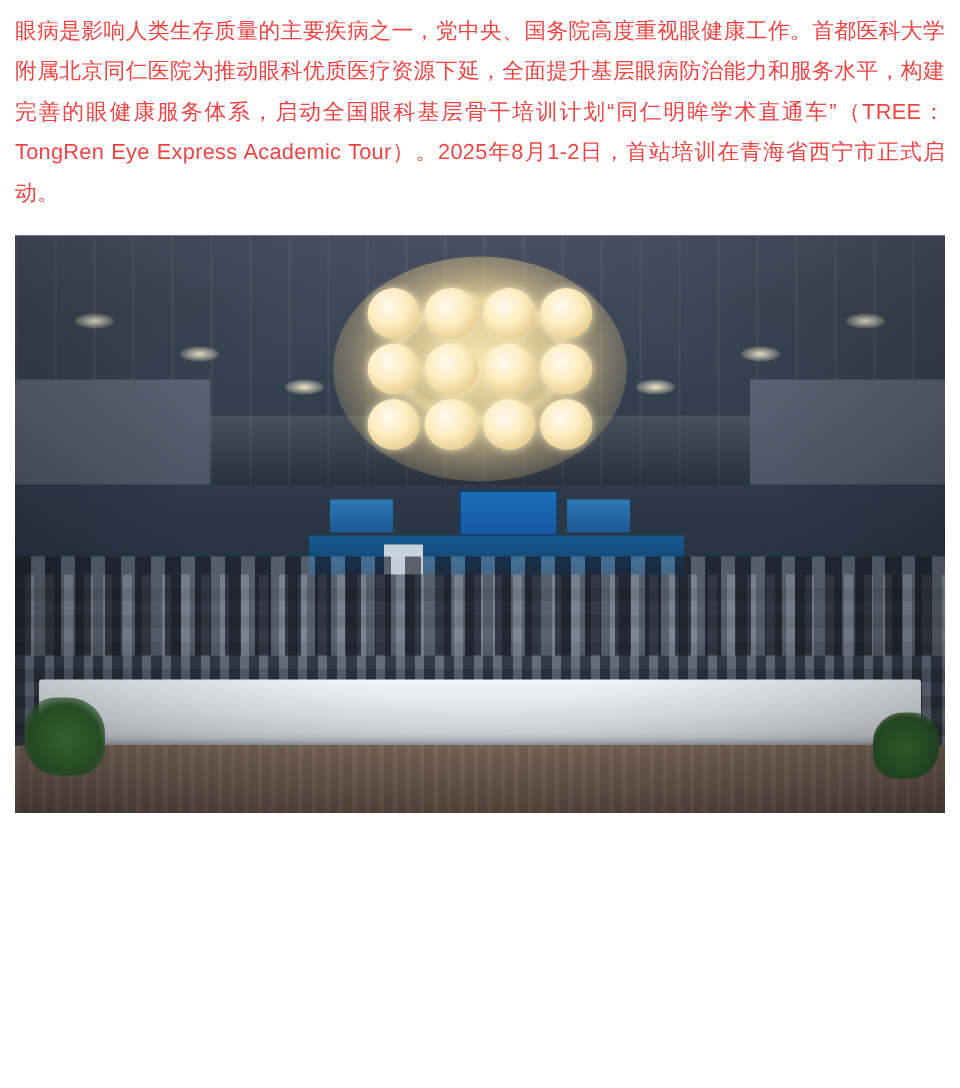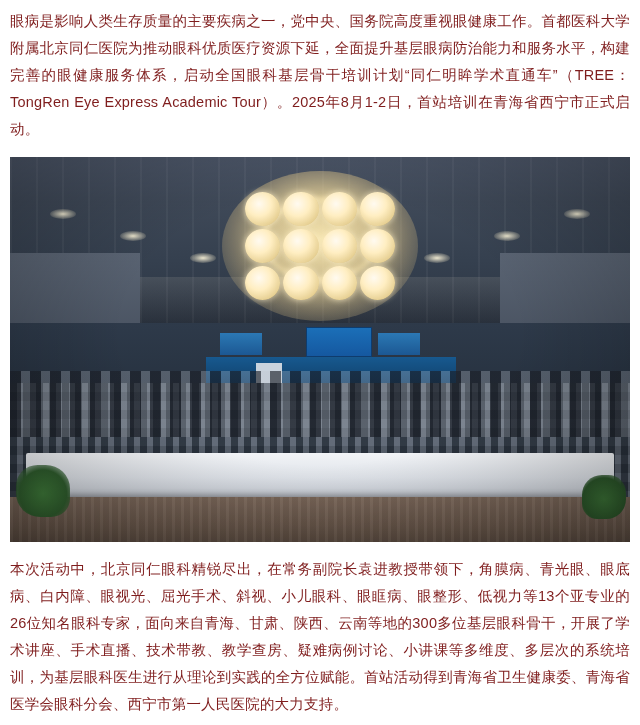--- a/index.html
+++ b/index.html
@@ -16,21 +16,21 @@
     overflow: hidden;
   }
   .article {
     padding: 8px 10px 0 10px;
   }
   .para {
     font-size: 14.5px;
     line-height: 27px;
     letter-spacing: 0.2px;
     text-align: justify;
-    color: #7f1d1d;
+    color: #ef4444;
     margin: 0;
   }
   .para.top { margin-bottom: 14px; }
   .para.bottom { margin-top: 14px; }
 
   
   .figure {
     width: 620px;
     height: 385px;
     position: relative;
@@ -239,14 +239,13 @@
     <div class="front-row"></div>
 
     <div class="table-cloth"></div>
     <div class="table-shadow"></div>
     <div class="carpet"></div>
     <div class="green-plant"></div>
     <div class="green-plant2"></div>
     <div class="vignette"></div>
   </div>
 
-  <p class="para bottom">本次活动中，北京同仁眼科精锐尽出，在常务副院长袁进教授带领下，角膜病、青光眼、眼底病、白内障、眼视光、屈光手术、斜视、小儿眼科、眼眶病、眼整形、低视力等13个亚专业的26位知名眼科专家，面向来自青海、甘肃、陕西、云南等地的300多位基层眼科骨干，开展了学术讲座、手术直播、技术带教、教学查房、疑难病例讨论、小讲课等多维度、多层次的系统培训，为基层眼科医生进行从理论到实践的全方位赋能。首站活动得到青海省卫生健康委、青海省医学会眼科分会、西宁市第一人民医院的大力支持。</p>
 </div>
 
 </body></html>

